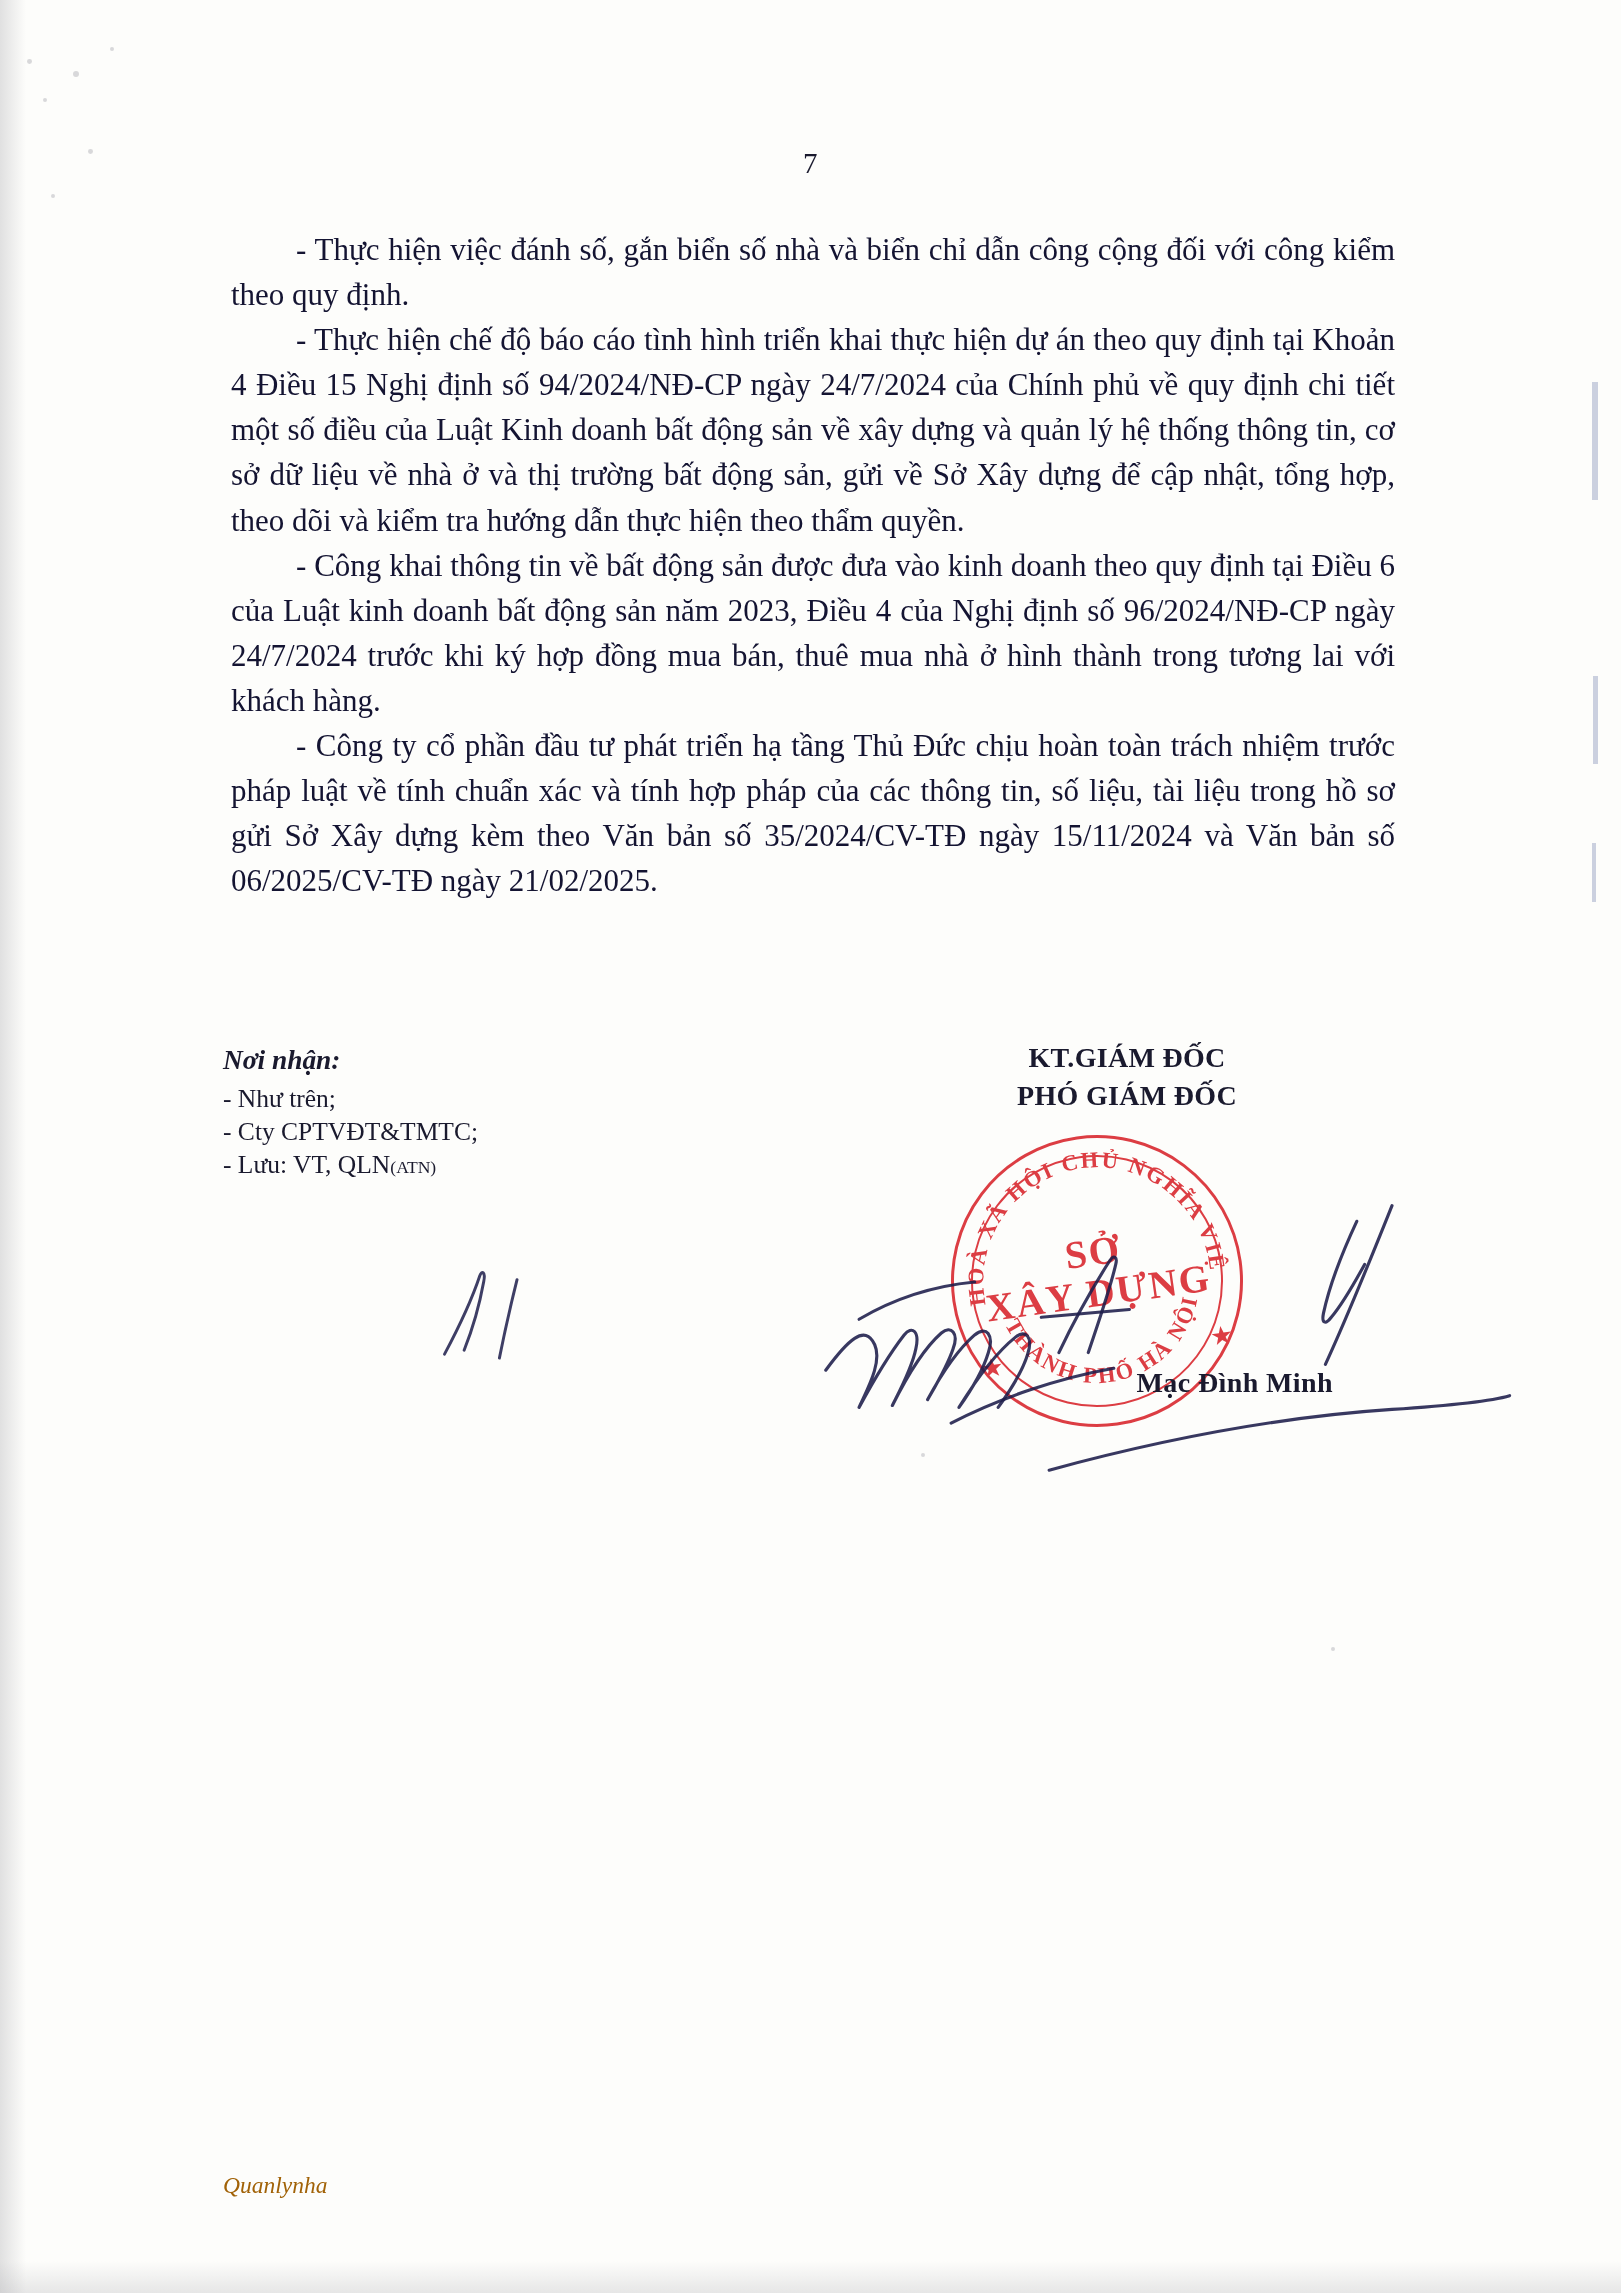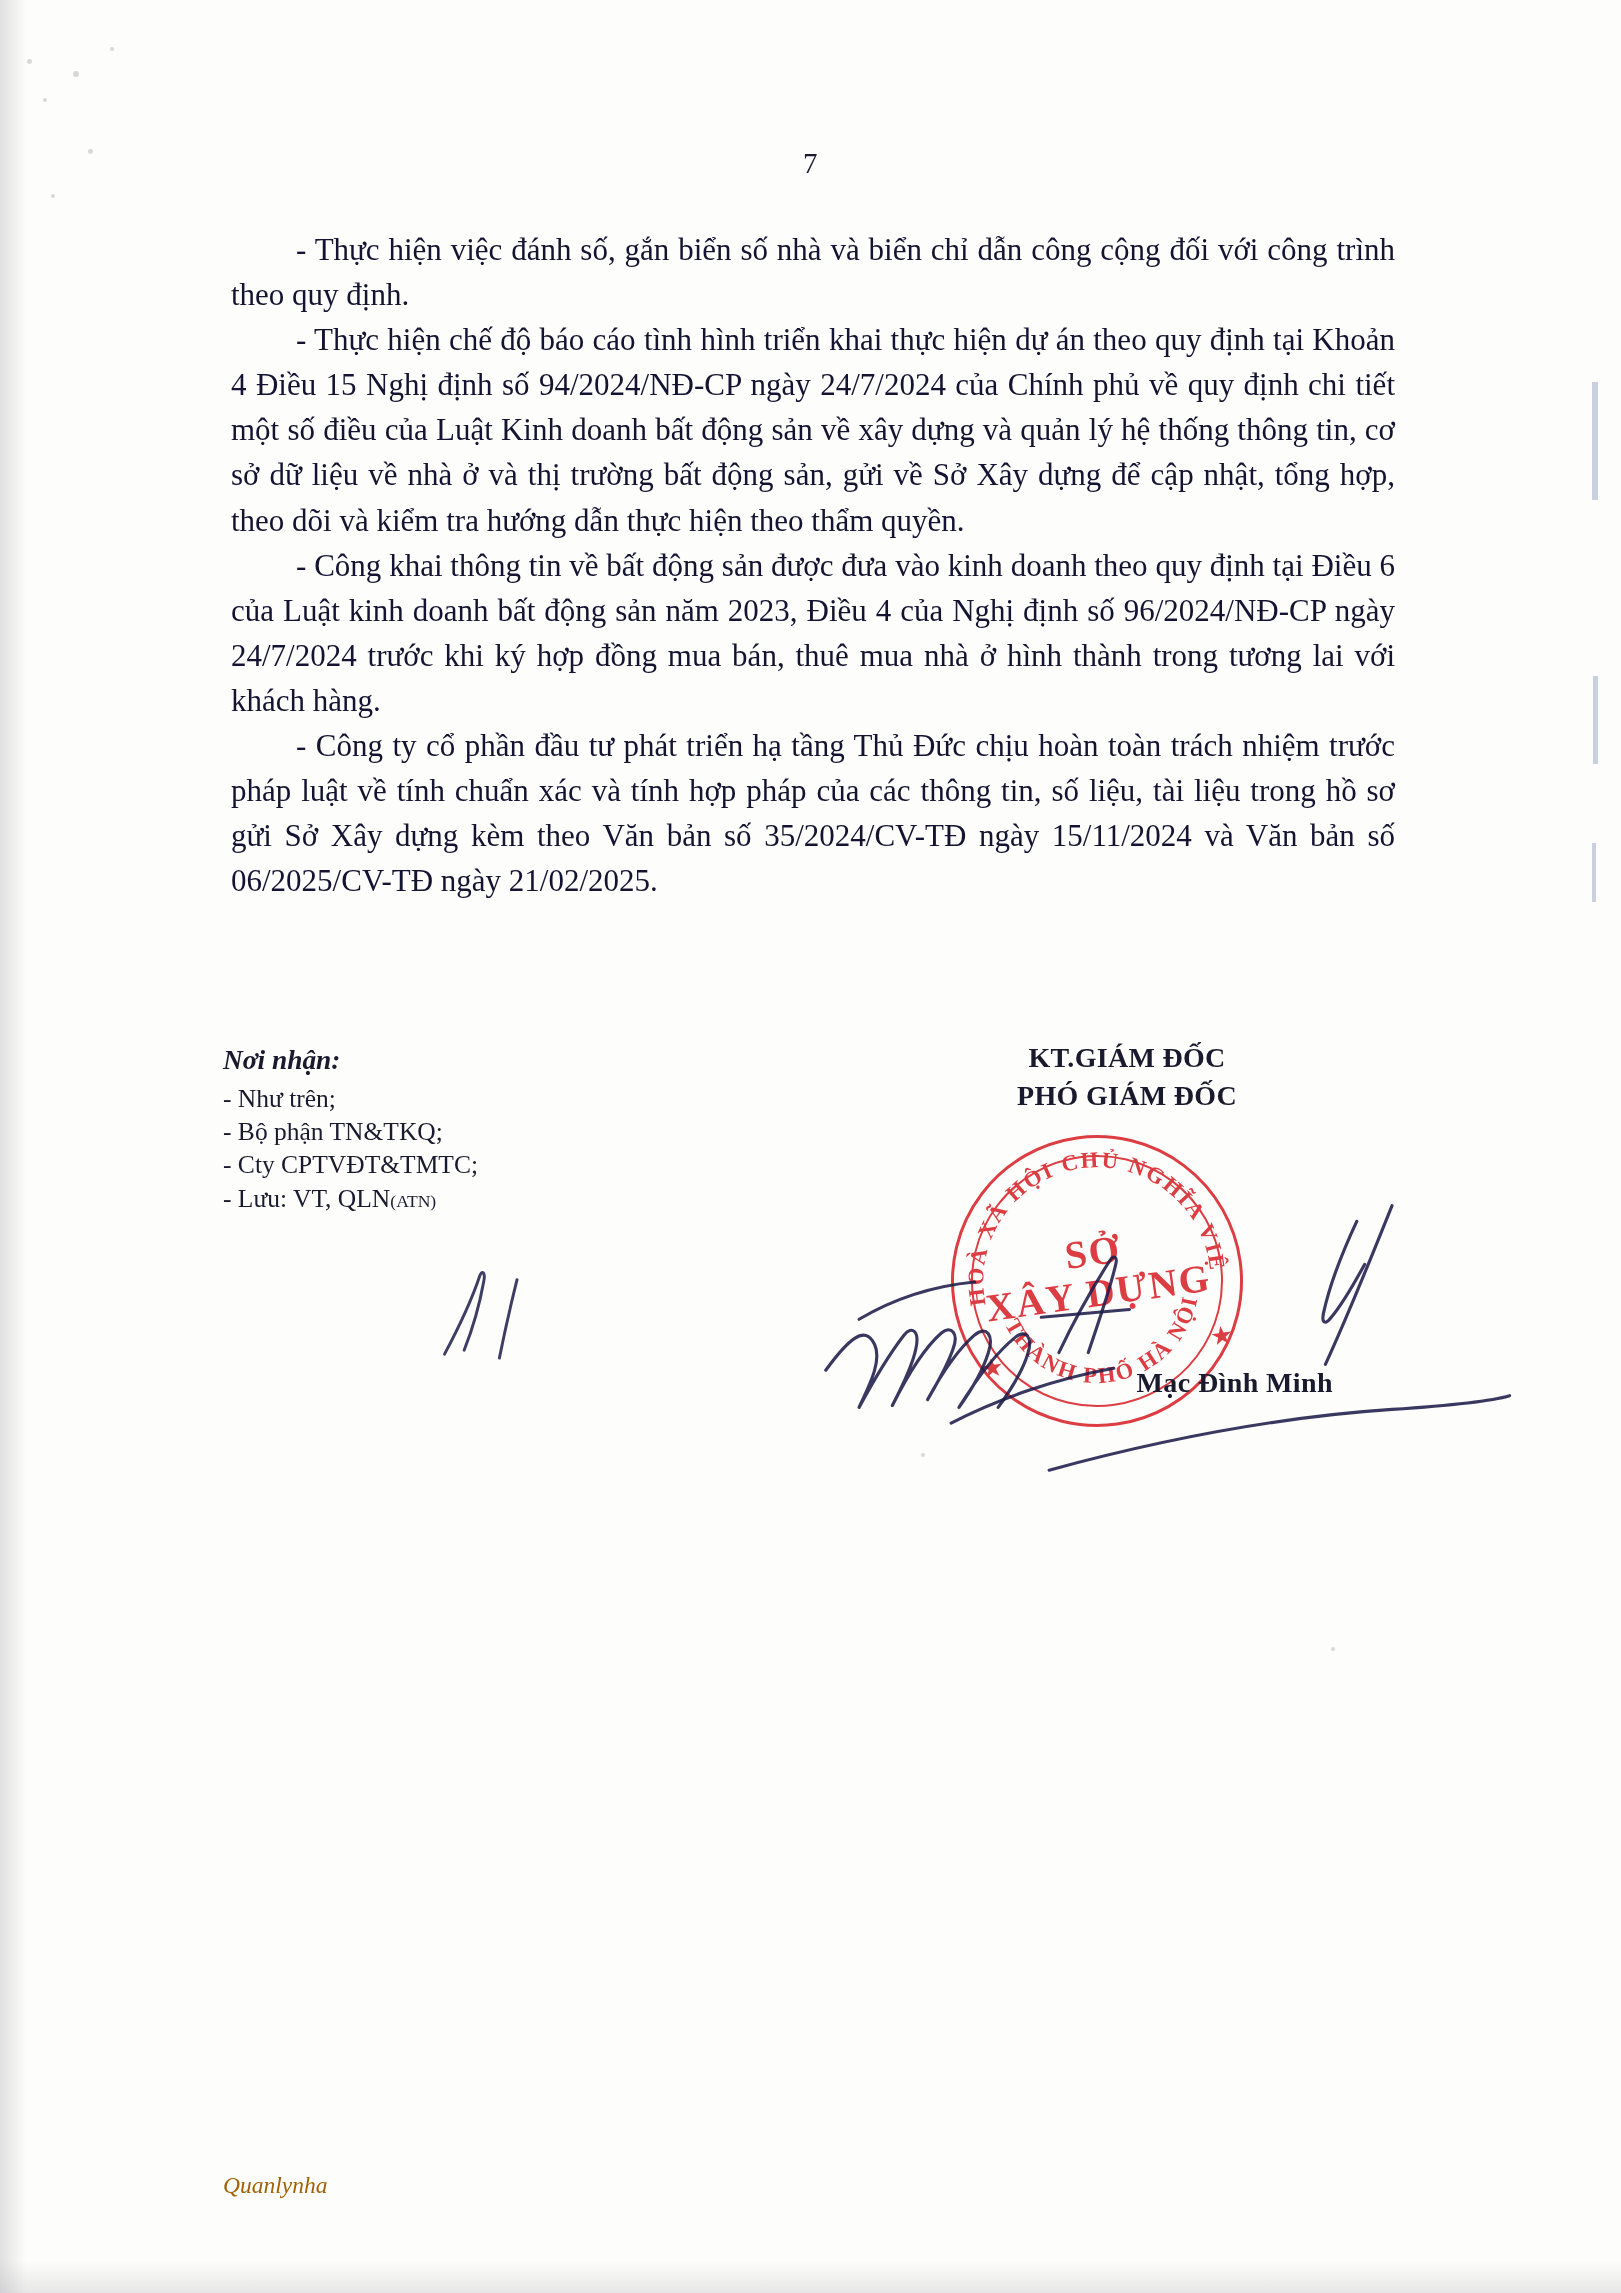--- a/index.html
+++ b/index.html
@@ -257,32 +257,31 @@
 
   <div class="right-marks">
     <i style="right:0;top:0;width:5.9px;height:118px;"></i>
     <i style="right:0;top:294px;width:4.9px;height:88px;"></i>
     <i style="right:2px;top:461px;width:3.9px;height:59px;"></i>
   </div>
 
   <div class="page-number">7</div>
 
   <div class="body-text">
-    <p>- Thực hiện việc đánh số, gắn biển số nhà và biển chỉ dẫn công cộng đối với công trình theo quy định.</p>
+    <p>- Thực hiện việc đánh số, gắn biển số nhà và biển chỉ dẫn công cộng đối với công kiểm theo quy định.</p>
     <p>- Thực hiện chế độ báo cáo tình hình triển khai thực hiện dự án theo quy định tại Khoản 4 Điều 15 Nghị định số 94/2024/NĐ-CP ngày 24/7/2024 của Chính phủ về quy định chi tiết một số điều của Luật Kinh doanh bất động sản về xây dựng và quản lý hệ thống thông tin, cơ sở dữ liệu về nhà ở và thị trường bất động sản, gửi về Sở Xây dựng để cập nhật, tổng hợp, theo dõi và kiểm tra hướng dẫn thực hiện theo thẩm quyền.</p>
     <p>- Công khai thông tin về bất động sản được đưa vào kinh doanh theo quy định tại Điều 6 của Luật kinh doanh bất động sản năm 2023, Điều 4 của Nghị định số 96/2024/NĐ-CP ngày 24/7/2024 trước khi ký hợp đồng mua bán, thuê mua nhà ở hình thành trong tương lai với khách hàng.</p>
     <p>- Công ty cổ phần đầu tư phát triển hạ tầng Thủ Đức chịu hoàn toàn trách nhiệm trước pháp luật về tính chuẩn xác và tính hợp pháp của các thông tin, số liệu, tài liệu trong hồ sơ gửi Sở Xây dựng kèm theo Văn bản số 35/2024/CV-TĐ ngày 15/11/2024 và Văn bản số 06/2025/CV-TĐ ngày 21/02/2025.</p>
   </div>
 
   <div class="sig-area">
 
     <div class="recipients">
       <div class="heading">Nơi nhận:</div>
       <div class="r-item">- Như trên;</div>
-      <div class="r-item">- Bộ phận TN&amp;TKQ;</div>
       <div class="r-item">- Cty CPTVĐT&amp;TMTC;</div>
       <div class="r-item"><span>- Lưu: VT, QLN</span><span class="small-sub">(ATN)</span></div>
     </div>
 
     <div class="mini-sign">
       <svg viewBox="0 0 150 110" aria-hidden="true">
         <path d="M24 96 C40 66, 52 40, 60 16 C62 10, 66 12, 64 22 C60 44, 52 72, 44 92"></path>
         <path d="M80 100 C86 70, 92 44, 98 20"></path>
       </svg>
     </div>

